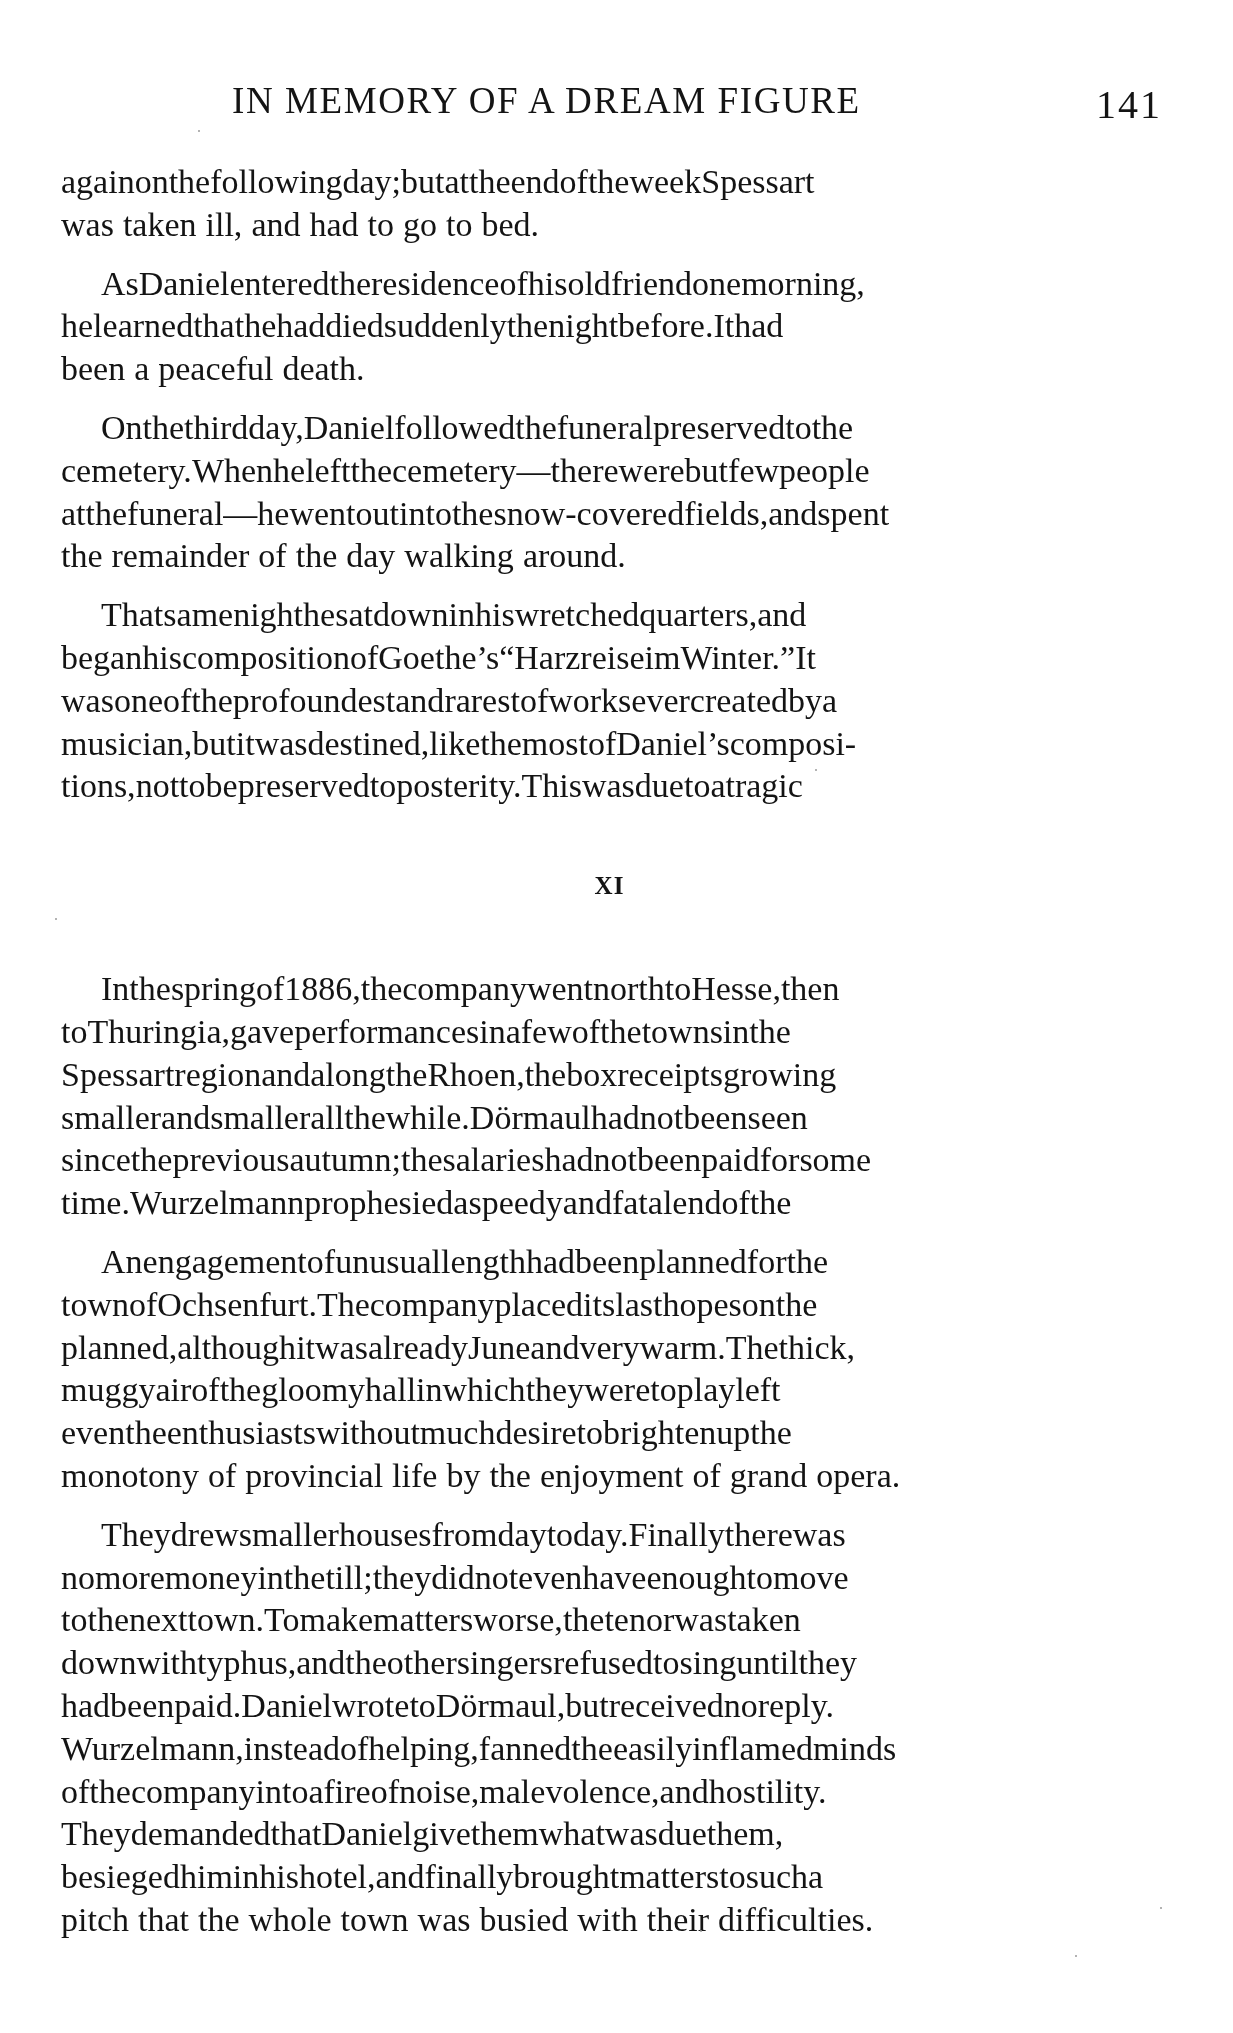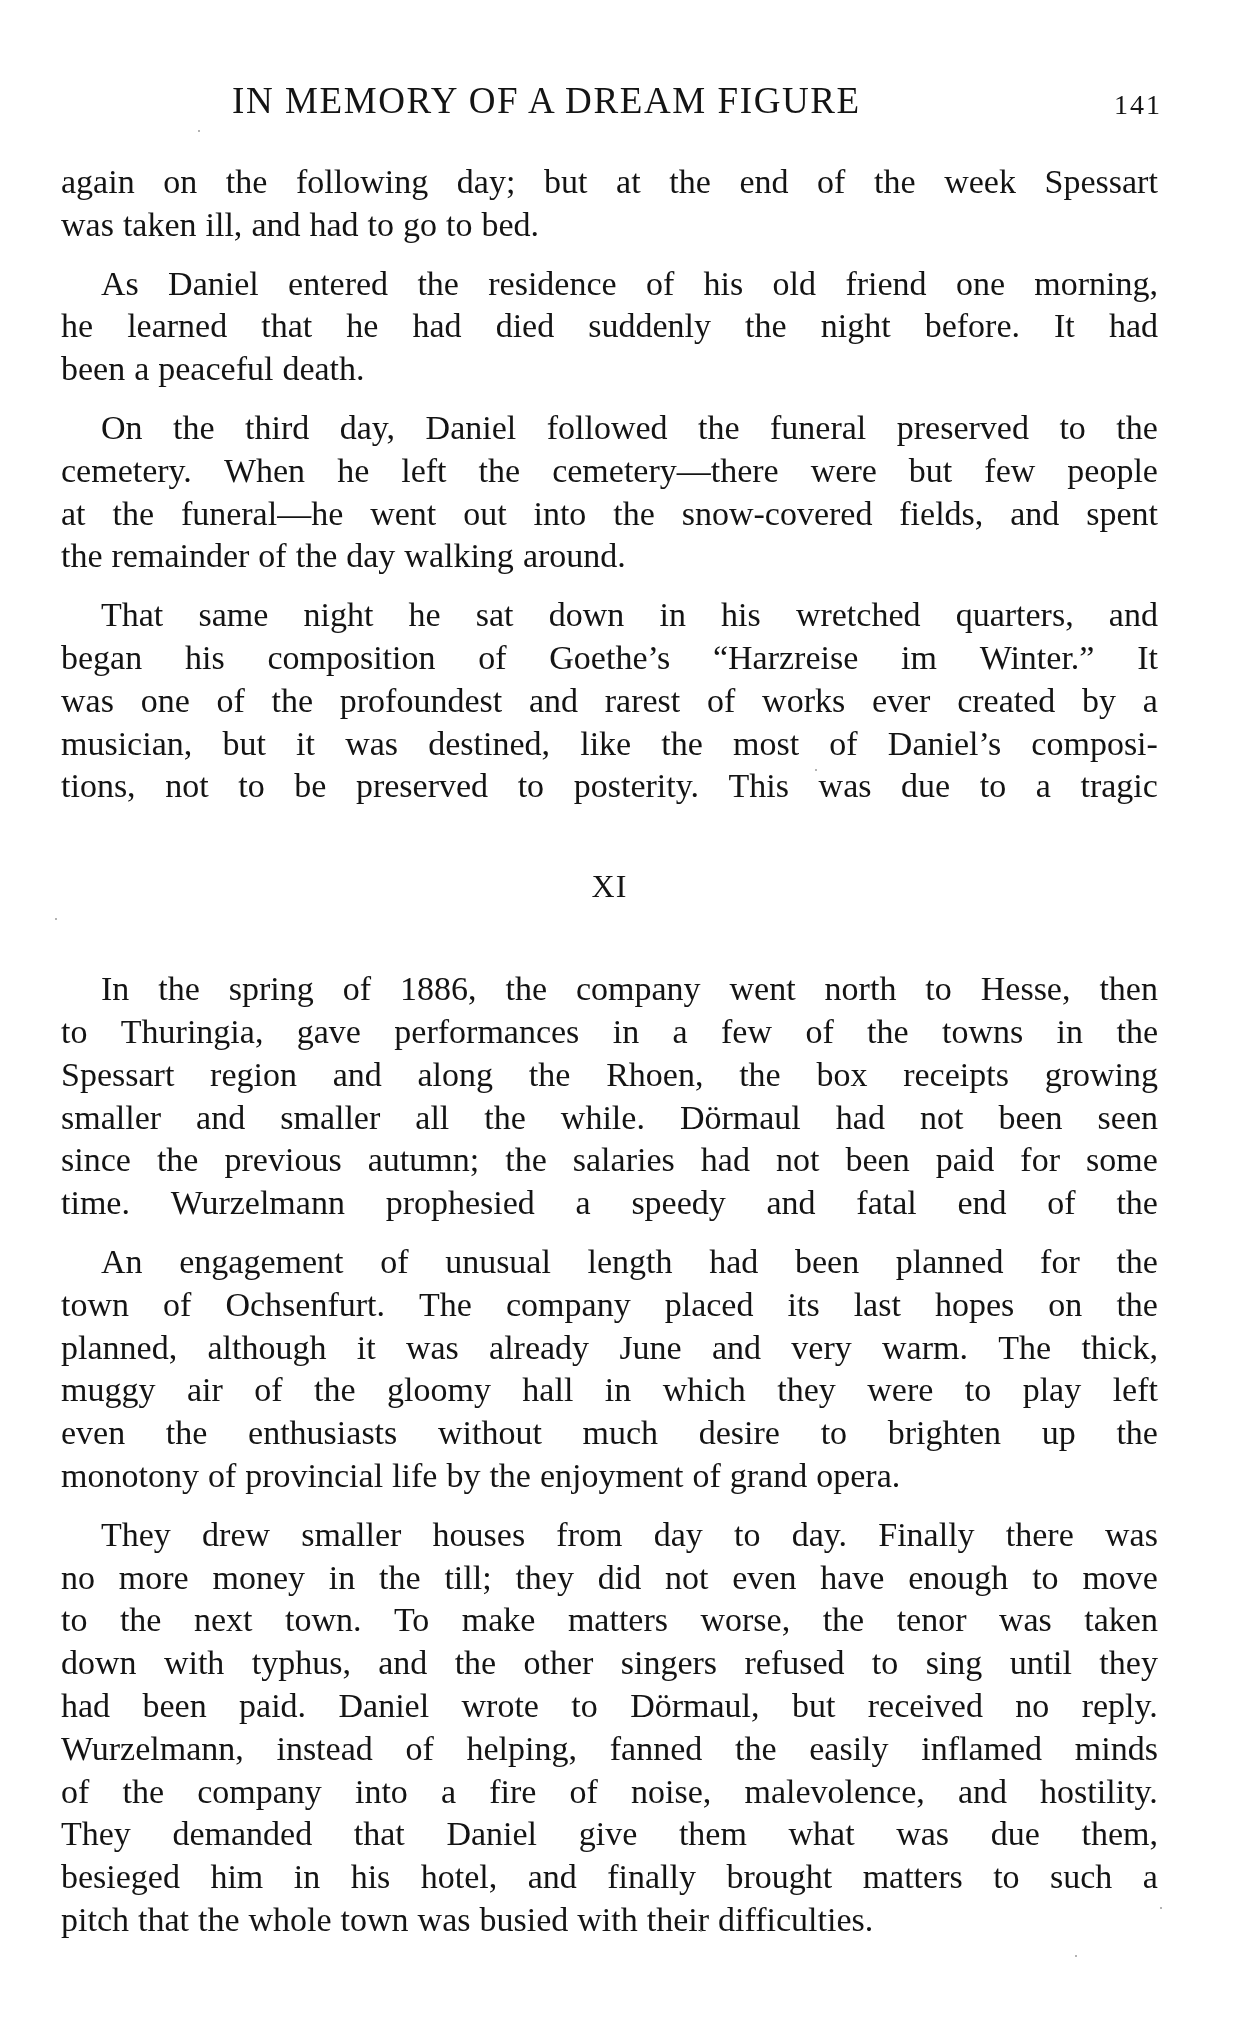--- a/index.html
+++ b/index.html
@@ -29,53 +29,53 @@
     font-size: 37px;
     letter-spacing: 1.6px;
     line-height: 46px;
     white-space: nowrap;
     margin-left: 20px;
   }
   .page-number {
     position: absolute;
     right: 0;
     top: 4px;
-    font-size: 28px;
+    font-size: 40px;
     letter-spacing: 2px;
     line-height: 46px;
     white-space: nowrap;
   }
   .text-block {
     position: absolute;
     left: 61px;
     top: 161px;
     width: 1097px;
   }
   .line {
     height: 42.8px;
     line-height: 42.8px;
     font-size: 34px;
     white-space: nowrap;
     display: flex;
-    justify-content: space-between;
+    justify-content: flex-start;
     box-sizing: border-box;
   }
   .line.last {
     justify-content: flex-start;
   }
   .line.last .w { margin-right: 9px; }
   .line.indent { padding-left: 40px; margin-top: 16px; }
   .line .w { display: inline-block; }
   .section-gap-top { height: 64px; }
   .section-heading {
     height: 28px;
     line-height: 28px;
     text-align: center;
-    font-size: 32px;
-    font-weight: normal;
+    font-size: 25px;
+    font-weight: bold;
     letter-spacing: 1px;
   }
   .section-gap-bottom { height: 52px; }
   .speck {
     position: absolute;
     width: 2px;
     height: 2px;
     background: #9a9a9a;
     border-radius: 1px;
   }

